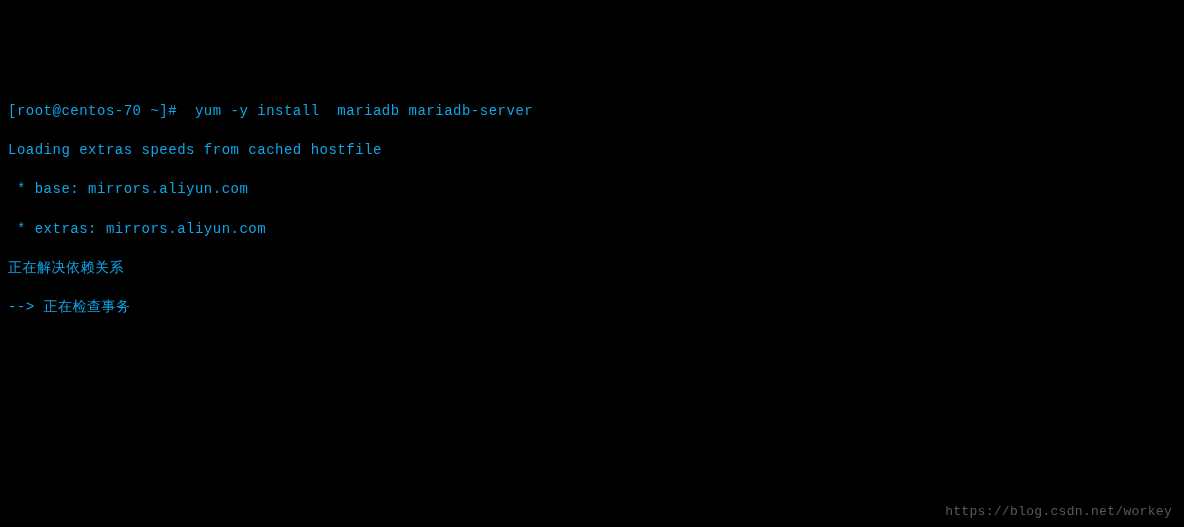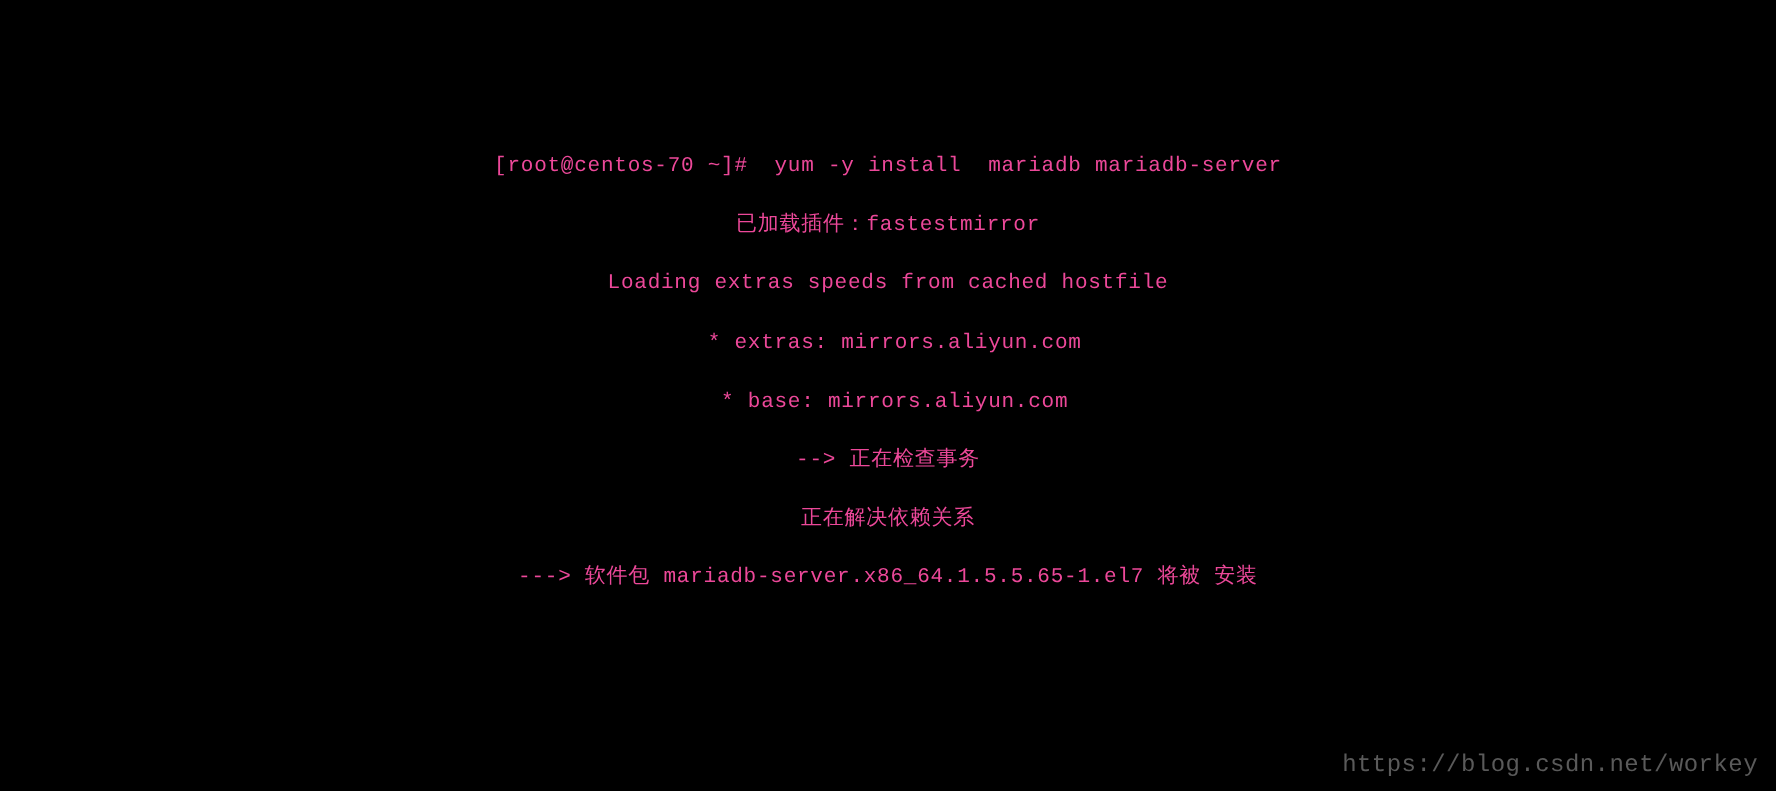--- a/index.html
+++ b/index.html
@@ -18,47 +18,44 @@
       position: relative;
       padding: 4px 8px;
       line-height: 1.4;
       white-space: pre;
     }
     .terminal {
       position: relative;
     }
     .line {
       display: block;
-      color: #ec4899;
+      color: #0ea5e9;
       letter-spacing: 0.5px;
-      text-align: center;
     }
     .watermark {
       position: absolute;
       bottom: 6px;
       right: 12px;
       color: #5a5a5a;
-      font-size: 16px;
+      font-size: 13px;
       letter-spacing: 0.3px;
     }
   </style>
 </head>
 <body>
 
 
 
 <div class="terminal">
 <span class="line">[root@centos-70 ~]#  yum -y install  mariadb mariadb-server</span>
-<span class="line">已加载插件：fastestmirror</span>
 <span class="line">Loading extras speeds from cached hostfile</span>
+<span class="line"> * base: mirrors.aliyun.com</span>
 <span class="line"> * extras: mirrors.aliyun.com</span>
-<span class="line"> * base: mirrors.aliyun.com</span>
+<span class="line">正在解决依赖关系</span>
 <span class="line">--&gt; 正在检查事务</span>
-<span class="line">正在解决依赖关系</span>
-<span class="line">---&gt; 软件包 mariadb-server.x86_64.1.5.5.65-1.el7 将被 安装</span>
 
 
 
 
 
 
 
 
 
 

